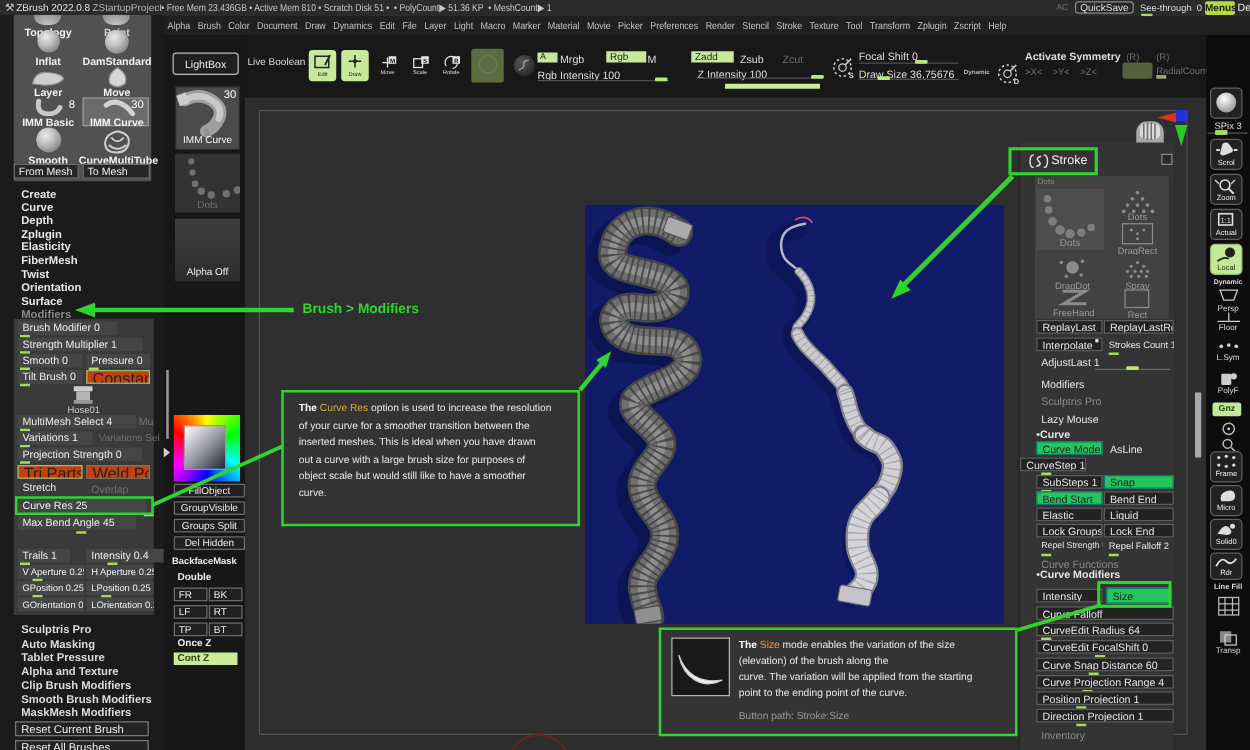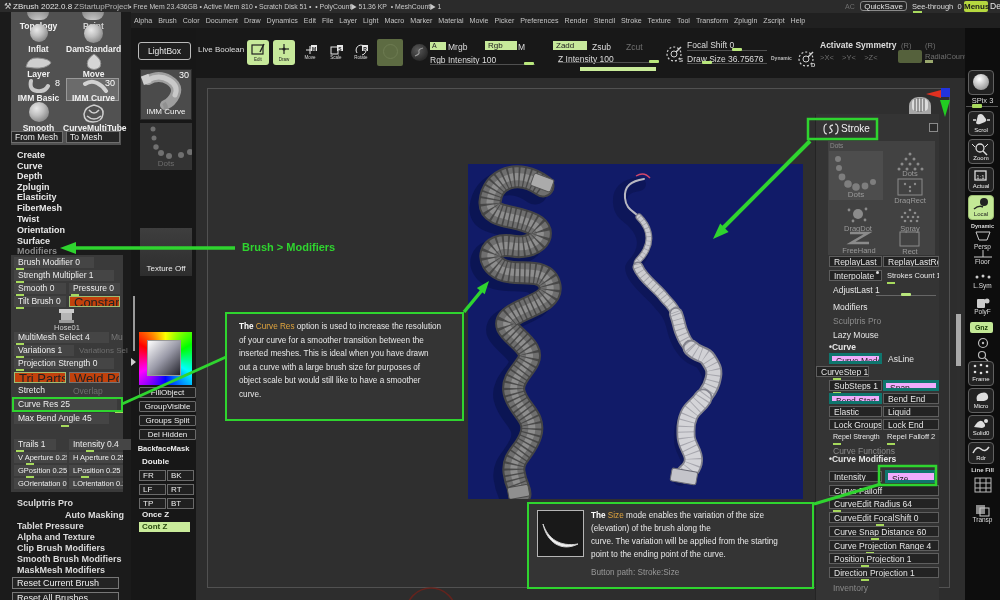--- a/index.html
+++ b/index.html
@@ -62,21 +62,21 @@
 #canvas { left:196px; top:78px; width:769px; height:522px; background:#2d2d2d; }
 #doc { position:absolute; left:11px; top:10px; width:743px; height:500px;
   background:#2f2f2f; border:1px solid #515151; }
 #blue { position:absolute; left:272px; top:86px; width:335px; height:335px; background:#111b68; }
 
 
 #rpanel { left:815px; top:114px; width:124px; height:486px; background:#343434; border-left:1px solid #242424; }
 .rrow { position:absolute; height:11px; font-size:8.5px; line-height:11px;
   color:#e6e6e6; padding-left:4px; overflow:hidden; white-space:nowrap; }
 .rbtn { background:#232323; border:1px solid #5e5e5e; }
-.rgrn { background:#f0abfc; color:#222; border:3px solid #0f766e; }
+.rgrn { background:#22c55e; color:#222; border:1px solid #0f766e; }
 .rlbl { position:absolute; color:#e6e6e6; font-size:8.5px; white-space:nowrap; }
 
 
 #rstrip { left:965px; top:28px; width:35px; height:572px; background:#0d0d0d; }
 .ricon { position:absolute; left:3px; width:26px; height:25px; background:#222;
   border:1px solid #616161; border-radius:4px; color:#eee; font-size:6px; text-align:center; }
 .ricong { background:#c3e896; color:#222; border:1px solid #9dbd74; }
 .rlab { position:absolute; width:35px; left:0; text-align:center; color:#ddd; font-size:6.5px; }
 
 
@@ -380,21 +380,21 @@
       <div class="srow" style="left:58px;top:197px;width:54px;font-size:7.5px;">H Aperture 0.25</div>
       <div class="stick" style="left:15px;top:208px;"></div>
       <div class="srow" style="left:3px;top:210px;width:53px;font-size:7.5px;">GPosition 0.25</div>
       <div class="srow" style="left:58px;top:210px;width:54px;font-size:7.5px;">LPosition 0.25</div>
       <div class="stick" style="left:15px;top:221px;"></div>
       <div class="stick" style="left:70px;top:221px;"></div>
       <div class="srow" style="left:3px;top:223px;width:53px;font-size:7.5px;">GOrientation 0.2</div>
       <div class="srow" style="left:58px;top:223px;width:54px;font-size:7.5px;">LOrientation 0.2</div>
     </div>
     <div class="ltxt" style="left:17px;top:486px;">Sculptris Pro</div>
-    <div class="ltxt" style="left:17px;top:497.5px;margin-left:48px;">Auto Masking</div>
+    <div class="ltxt" style="left:17px;top:497.5px;">Auto Masking</div>
     <div class="ltxt" style="left:17px;top:508.5px;">Tablet Pressure</div>
     <div class="ltxt" style="left:17px;top:519.5px;">Alpha and Texture</div>
     <div class="ltxt" style="left:17px;top:530.5px;">Clip Brush Modifiers</div>
     <div class="ltxt" style="left:17px;top:541.5px;">Smooth Brush Modifiers</div>
     <div class="ltxt" style="left:17px;top:552.5px;">MaskMesh Modifiers</div>
     <div class="rstbtn" style="top:565px;">Reset Current Brush</div>
     <div class="rstbtn" style="top:580px;">Reset All Brushes</div>
   </div>
   <div class="abs" id="tray">
     <div style="position:absolute;left:2px;top:268px;width:2px;height:55px;background:#9a9a9a;"></div>
@@ -420,24 +420,24 @@
             <circle cx="16" cy="24" r="2.7"></circle>
             <circle cx="21" cy="30" r="3"></circle>
             <circle cx="29" cy="33" r="3"></circle>
             <circle cx="41" cy="32" r="3"></circle>
             <circle cx="50" cy="29" r="3"></circle>
           </g>
       </svg>
       <div style="position:absolute;bottom:2px;width:100%;font-size:8px;color:#6e6e6e;">Dots</div>
     </div>
 
-
-    <div class="cell" style="top:200px;height:48px;background:linear-gradient(#3e3e3e,#2d2d2d);left:9px;width:52px;">
-      <div style="position:absolute;bottom:3px;width:100%;font-size:8px;color:#ededed;">Texture Off</div>
-    </div>
+    <div class="cell" style="top:147px;height:50px;background:linear-gradient(#3e3e3e,#2d2d2d);left:9px;width:52px;">
+      <div style="position:absolute;bottom:3px;width:100%;font-size:8px;color:#ededed;">Alpha Off</div>
+    </div>
+
 
 
     <div style="position:absolute;left:8px;top:304px;width:53px;height:53px;background:conic-gradient(#ffff00, #00ff00 17%, #00ffff 33%, #0000ff 50%, #ff00ff 67%, #ff0000 83%, #ffff00);"></div>
     <div style="position:absolute;left:16px;top:312px;width:34px;height:36px;background:linear-gradient(135deg,#ffffff 0%, #9a9aa8 50%, #23232c 100%);border:1px solid #999;"></div>
 
     <div class="traybtn" style="left:8px;top:359px;">FillObject</div>
     <div class="traybtn" style="left:8px;top:373px;">GroupVisible</div>
     <div class="traybtn" style="left:8px;top:387px;">Groups Split</div>
     <div class="traybtn" style="left:8px;top:401px;">Del Hidden</div>
     <div style="position:absolute;left:0;top:416px;width:65px;text-align:center;color:#ededed;font-size:7.5px;font-weight:bold;">BackfaceMask</div>

